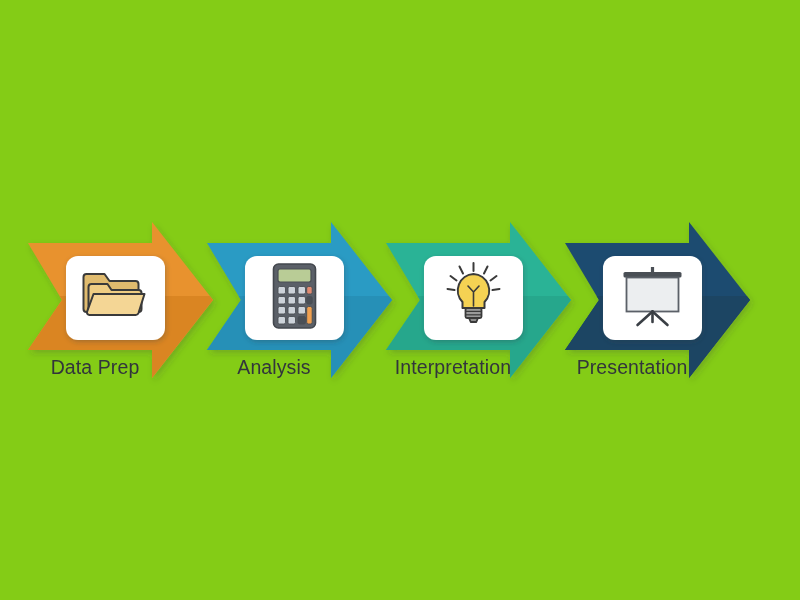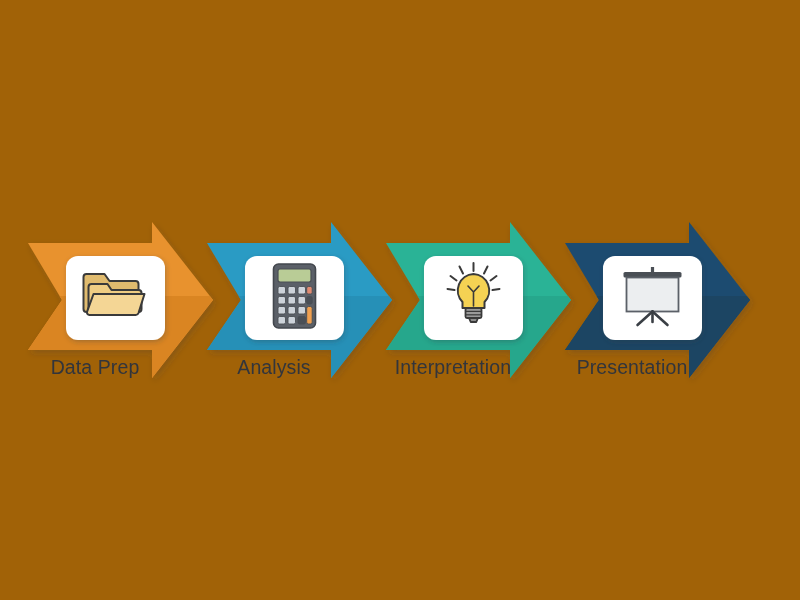--- a/index.html
+++ b/index.html
@@ -31,21 +31,21 @@
     font-family: "Liberation Sans", sans-serif;
     font-size: 19.5px;
     fill: #32353c;
     text-anchor: middle;
     letter-spacing: 0.1px;
   }
 </style>
 </head>
 <body>
 
-<div id="stage" style="background: #a16207;">
+<div id="stage" style="background: #84cc16;">
 
   <svg id="flow-svg" viewBox="0 0 800 600">
     <defs>
 
       <filter id="arrowShadow" x="-25%" y="-25%" width="160%" height="160%">
         <feDropShadow dx="2" dy="3" stdDeviation="3.2" flood-color="#333b44" flood-opacity="0.22"></feDropShadow>
       </filter>
 
       <filter id="cardShadow" x="-35%" y="-35%" width="180%" height="180%">
         <feDropShadow dx="1" dy="2" stdDeviation="2.6" flood-color="#2b3440" flood-opacity="0.30"></feDropShadow>

